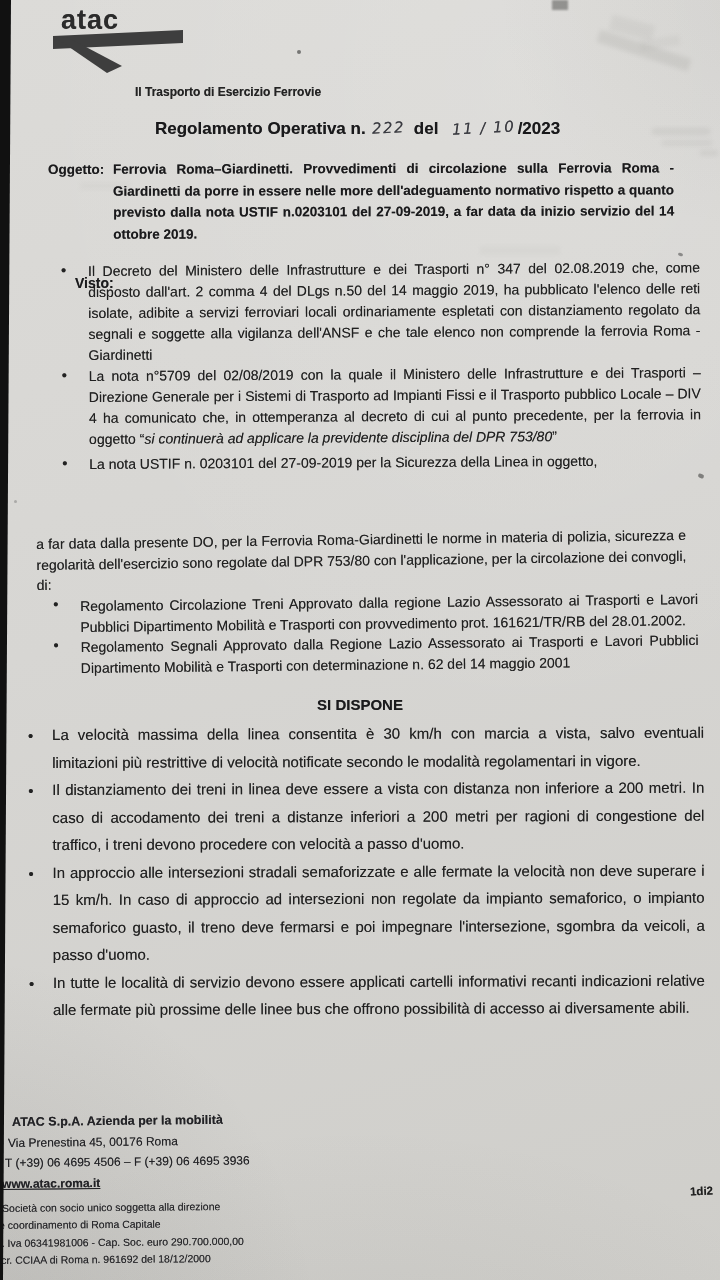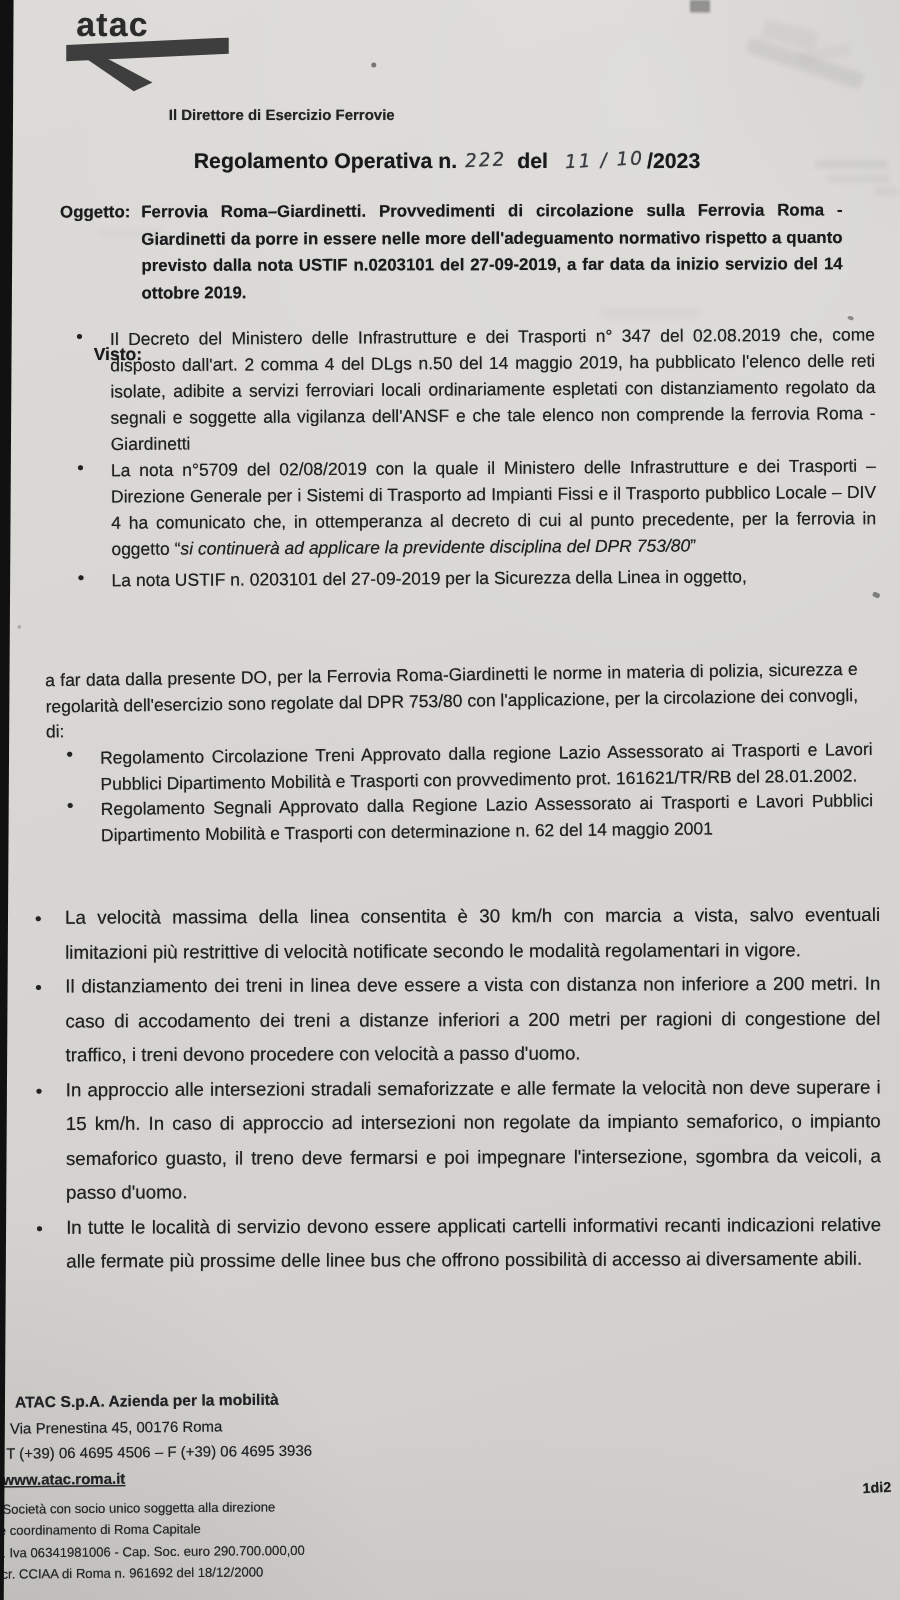--- a/index.html
+++ b/index.html
@@ -112,21 +112,21 @@
   <div class="speck s2"></div>
   <div class="speck s3"></div>
   <div class="speck s4"></div>
 
   <div class="txt logo-text">atac</div>
   <svg class="logo-swoosh" width="135" height="46" viewBox="0 0 135 46">
     <polygon points="3,6 133,0 133,13 3,19" fill="#3e3e3e"></polygon>
     <polygon points="3,6 19,8 72,36 57,43" fill="#3e3e3e"></polygon>
   </svg>
 
-  <div class="txt role-line">Il Direttore di Esercizio Ferrovie</div>
+  <div class="txt role-line">Il Trasporto di Esercizio Ferrovie</div>
 
   <div class="txt title-line"><span>Regolamento Operativa n.</span><span class="hand num">222</span><span>del</span><span class="hand dm">11 / 10</span><span>/2023</span></div>
 
   <div class="txt subject">
     <span class="subject-label">Oggetto:</span>
     <p class="subject-text">Ferrovia Roma–Giardinetti. Provvedimenti di circolazione sulla Ferrovia Roma - Giardinetti da porre in essere nelle more dell'adeguamento normativo rispetto a quanto previsto dalla nota USTIF n.0203101 del 27-09-2019, a far data da inizio servizio del 14 ottobre 2019.</p>
   </div>
 
   <div class="txt visto-label">Visto:</div>
   <ul class="txt doclist visto-list">
@@ -150,20 +150,21 @@
     <li>
       <span class="b">•</span>
       <p>Regolamento Circolazione Treni Approvato dalla regione Lazio Assessorato ai Trasporti e Lavori Pubblici Dipartimento Mobilità e Trasporti con provvedimento prot. 161621/TR/RB del 28.01.2002.</p>
     </li>
     <li>
       <span class="b">•</span>
       <p>Regolamento Segnali Approvato dalla Regione Lazio Assessorato ai Trasporti e Lavori Pubblici Dipartimento Mobilità e Trasporti con determinazione n. 62 del 14 maggio 2001</p>
     </li>
   </ul>
 
+  <div class="txt si-dispone">SI DISPONE</div>
 
   <ul class="txt doclist disp-list">
     <li>
       <span class="b">•</span>
       <p>La velocità massima della linea consentita è 30 km/h con marcia a vista, salvo eventuali limitazioni più restrittive di velocità notificate secondo le modalità regolamentari in vigore.</p>
     </li>
     <li>
       <span class="b">•</span>
       <p>Il distanziamento dei treni in linea deve essere a vista con distanza non inferiore a 200 metri. In caso di accodamento dei treni a distanze inferiori a 200 metri per ragioni di congestione del traffico, i treni devono procedere con velocità a passo d'uomo.</p>
     </li>

